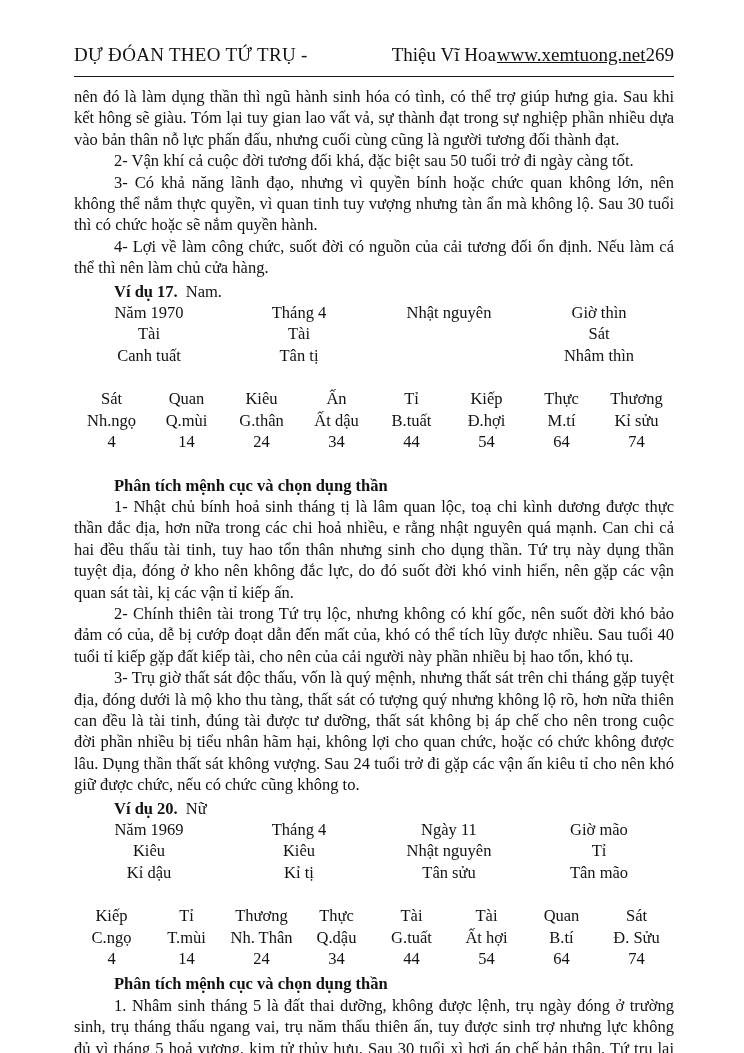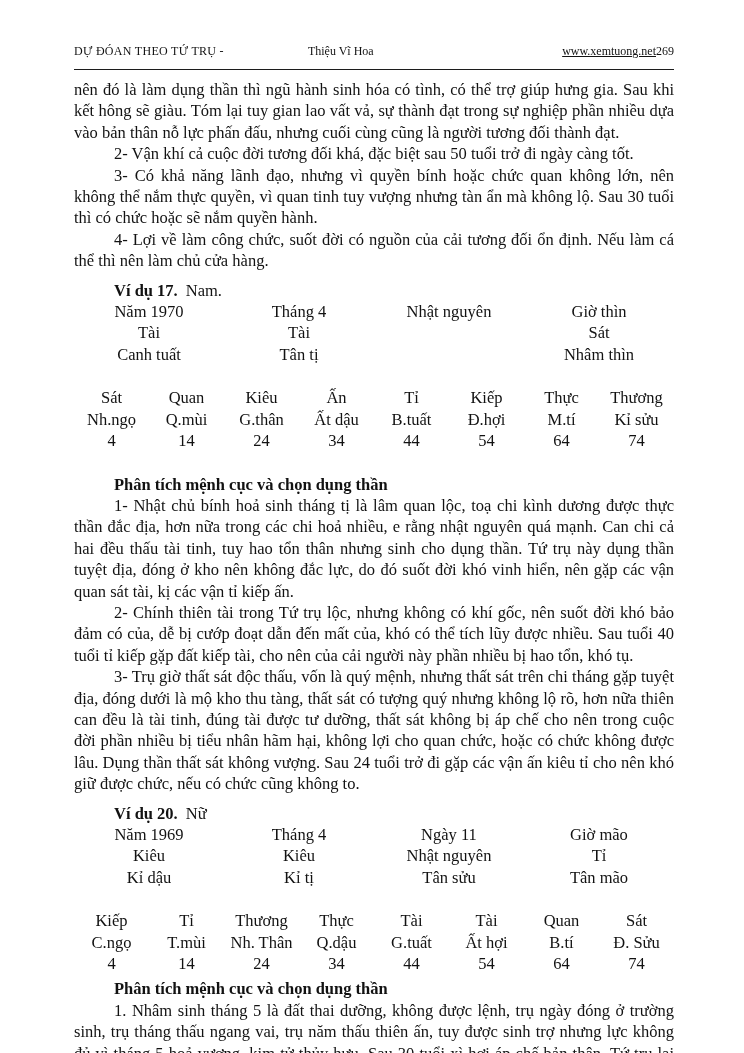--- a/index.html
+++ b/index.html
@@ -6,33 +6,33 @@
   html, body { background:#ffffff; }
   body {
     width:744px; height:1053px;
     font-family:"Liberation Serif", "DejaVu Serif", serif;
     color:#121212;
     overflow:hidden;
   }
   .page { padding:44px 70px 0 74px; width:744px; height:1053px; background:#fff; }
 
   
-  .header { display:flex; align-items:baseline; font-size:12px; white-space:nowrap; }
+  .header { display:flex; align-items:baseline; font-size:19px; white-space:nowrap; }
   .header .title { letter-spacing:0.3px; }
   .header .author { margin-left:84px; }
   .header .site { margin-left:auto; text-decoration:underline; cursor:pointer; }
   .header .pageno { }
   .rule { border-bottom:1.7px solid #1c1c1c; margin-top:10px; }
 
   
   .content { margin-top:9px; font-size:16.5px; line-height:21.4px; }
   p.body { text-align:justify; }
   p.indent { text-indent:40px; }
 
-  .vidu { text-indent:40px; margin-top:8px; }
+  .vidu { text-indent:40px; margin-top:2px; }
   .vidu b { font-weight:bold; }
   .vidu .gender { margin-left:8px; }
 
   .analysis-heading { font-weight:bold; text-indent:40px; }
   .gap-lg { height:22px; }
   .gap-sm { height:4px; }
 
   
   .cols { display:flex; text-align:center; }
   .pillar-cols > div { flex:1 1 25%; }

